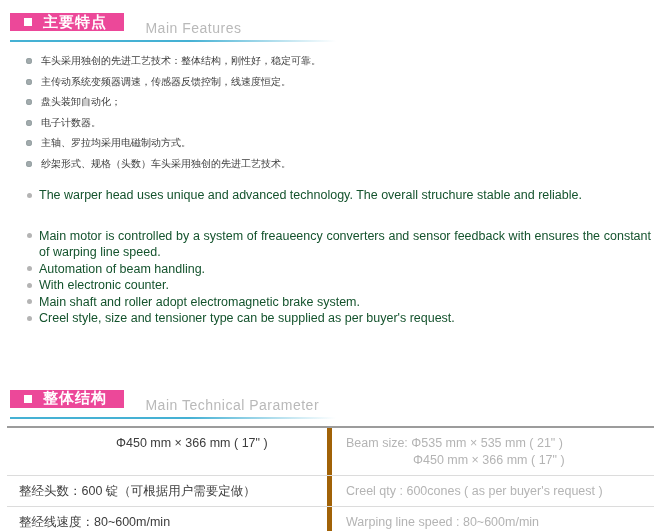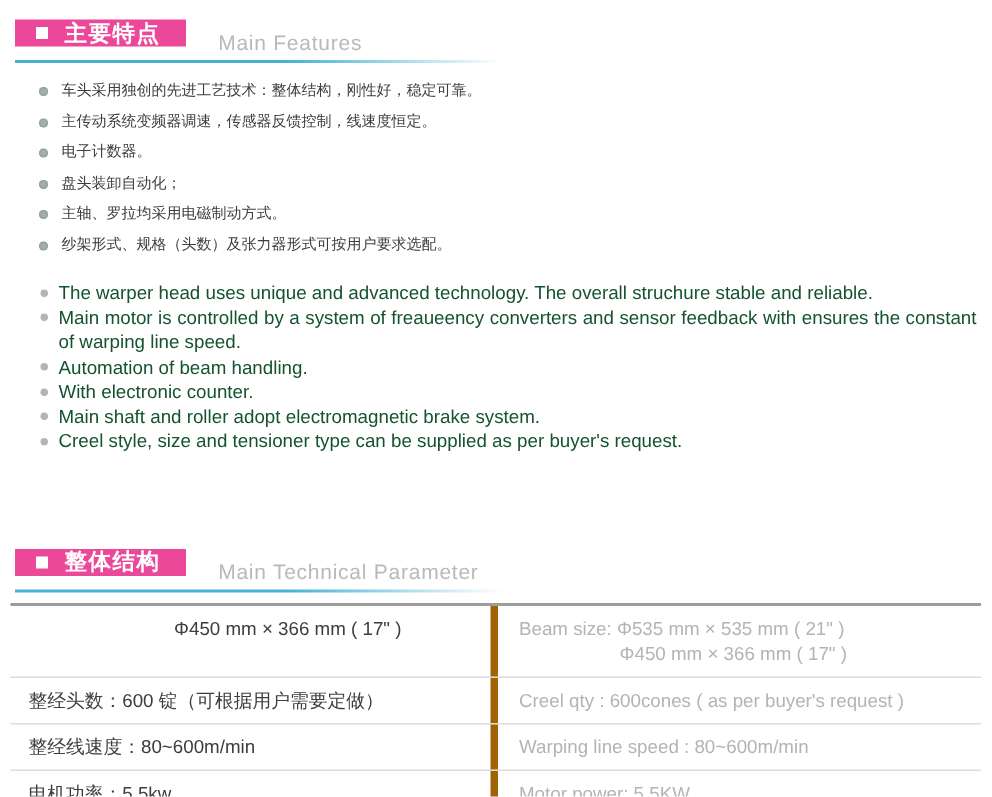--- a/index.html
+++ b/index.html
@@ -40,21 +40,21 @@
   .zh-list .dot {
     position:absolute; left:0; top:7px;
     width:6px; height:6px; border-radius:50%;
     background:#a3acae; box-shadow:inset 0 0 0 1px #98a2a4;
   }
   .en-list { margin:13px 10px 0 27px; }
   .en-list li {
     position:relative; padding-left:12px;
     font-size:12.5px; color:#14532d; line-height:16.5px;
   }
-  .en-list li.justify { text-align:justify; }
+  .en-list li.justify { text-align:justify;margin-top:24px; }
   .en-list .dot {
     position:absolute; left:0; top:5.5px;
     width:5px; height:5px; border-radius:50%; background:#b4b4b4;
   }
 
   .gap-between-sections { height:58px; }
 
   
   .params { margin:7px 7px 0 7px; border-top:2px solid #9c9c9c; border-bottom:3px solid #6f6f6f; }
   .prow { display:flex; border-bottom:1px solid #dcdcdc; }
@@ -75,24 +75,24 @@
       <span class="sq"></span>
       <span>主要特点</span>
     </span>
     <span class="tab-en">Main Features</span>
   </div>
   <div class="underline"></div>
 
   <ul class="zh-list">
     <li><span class="dot"></span><span>车头采用独创的先进工艺技术：整体结构，刚性好，稳定可靠。</span></li>
     <li><span class="dot"></span><span>主传动系统变频器调速，传感器反馈控制，线速度恒定。</span></li>
+    <li><span class="dot"></span><span>盘头装卸自动化；</span></li>
     <li><span class="dot"></span><span>电子计数器。</span></li>
-    <li><span class="dot"></span><span>盘头装卸自动化；</span></li>
     <li><span class="dot"></span><span>主轴、罗拉均采用电磁制动方式。</span></li>
-    <li><span class="dot"></span><span>纱架形式、规格（头数）及张力器形式可按用户要求选配。</span></li>
+    <li><span class="dot"></span><span>纱架形式、规格（头数）车头采用独创的先进工艺技术。</span></li>
   </ul>
 
   <ul class="en-list">
     <li><span class="dot"></span><span>The warper head uses unique and advanced technology. The overall struchure stable and reliable.</span></li>
     <li class="justify"><span class="dot"></span><span>Main motor is controlled by a system of freaueency converters and sensor feedback with ensures the constant of warping line speed.</span></li>
     <li><span class="dot"></span><span>Automation of beam handling.</span></li>
     <li><span class="dot"></span><span>With electronic counter.</span></li>
     <li><span class="dot"></span><span>Main shaft and roller adopt electromagnetic brake system.</span></li>
     <li><span class="dot"></span><span>Creel style, size and tensioner type can be supplied as per buyer's request.</span></li>
   </ul>

